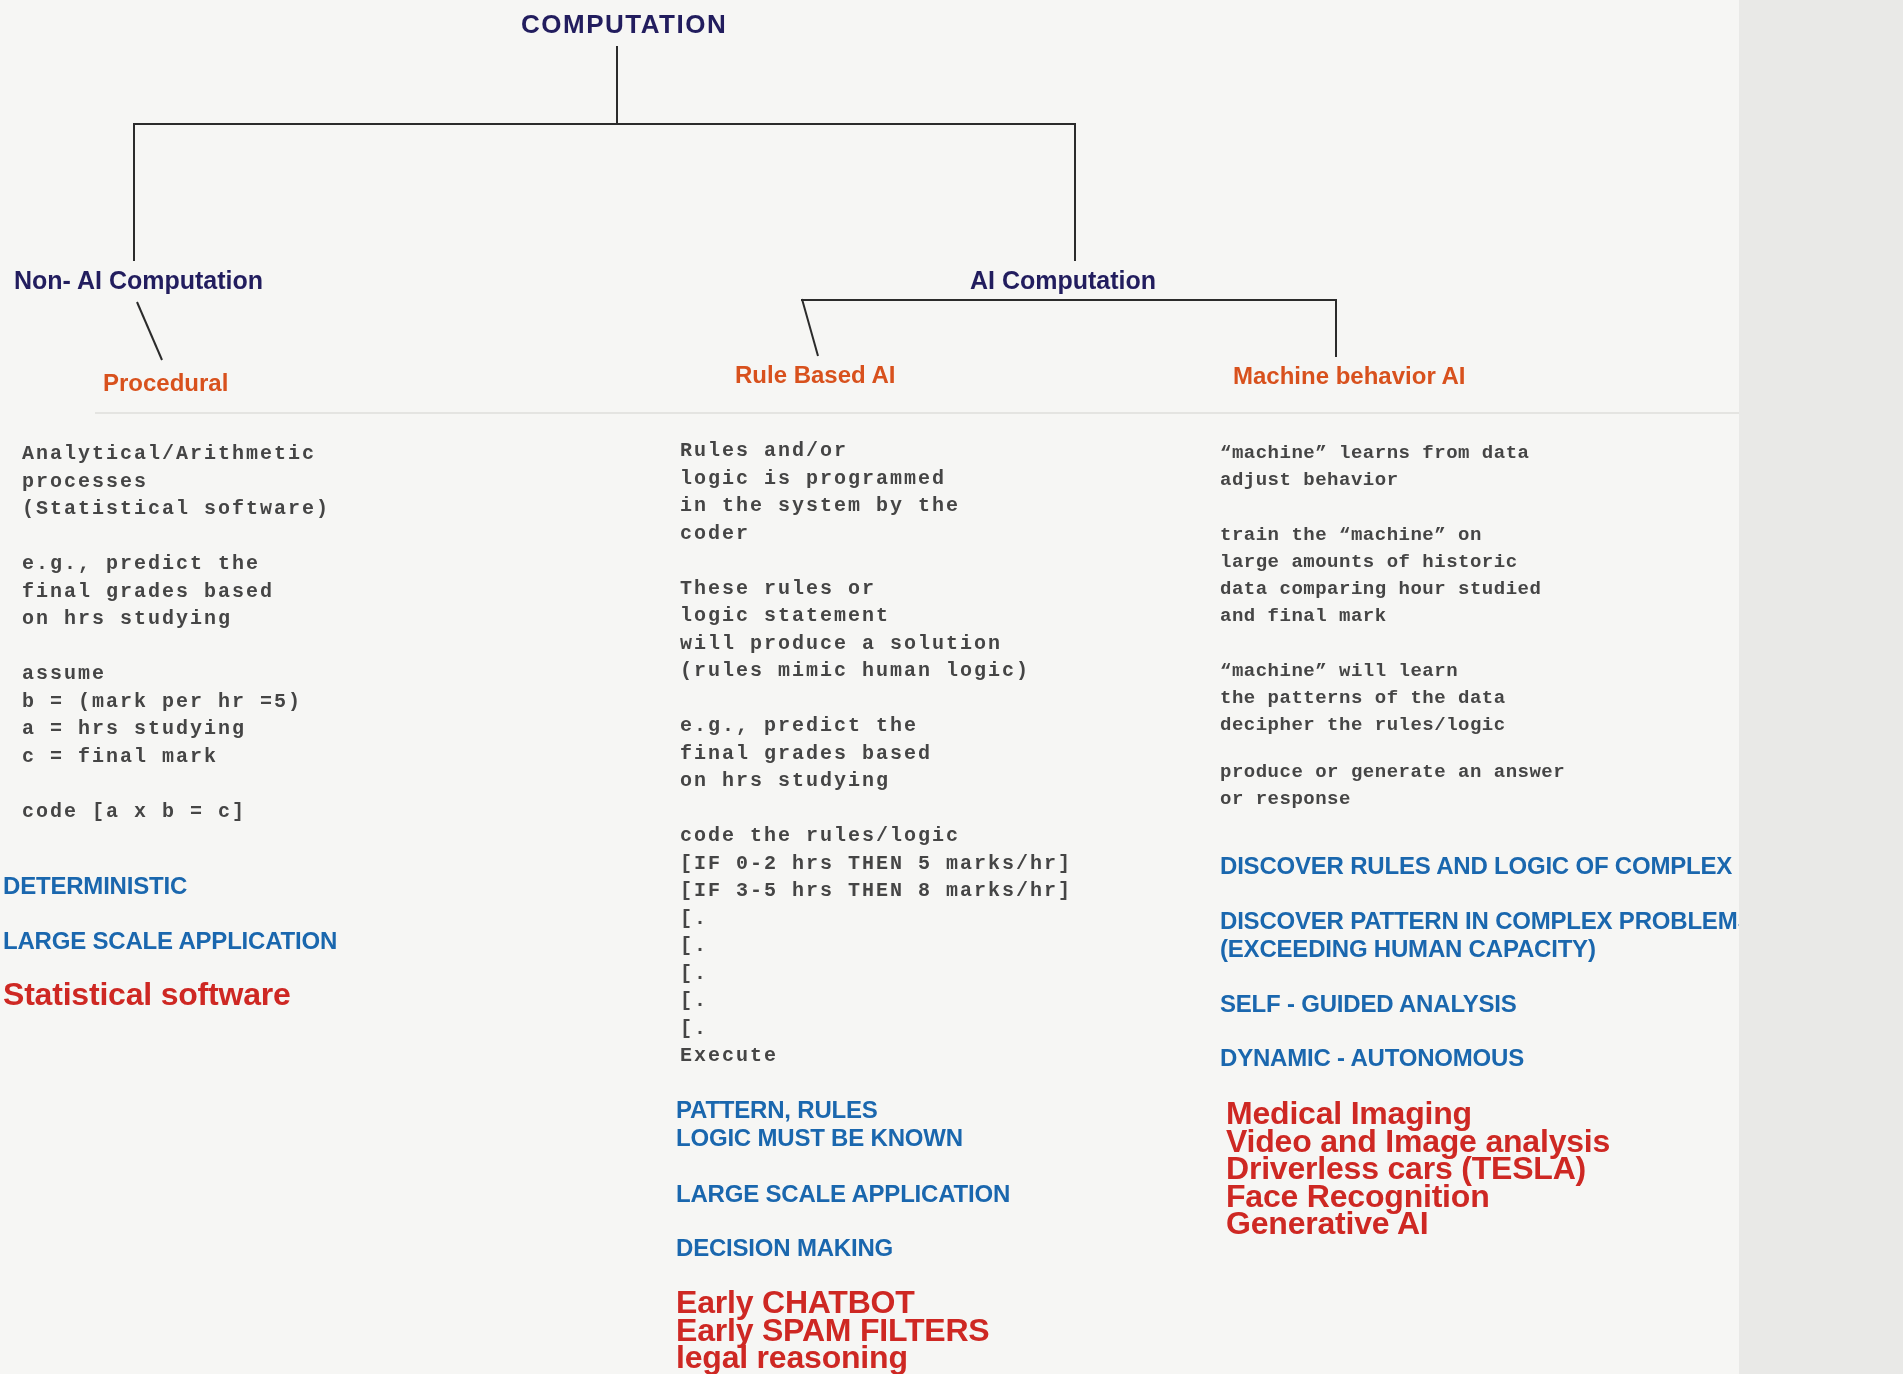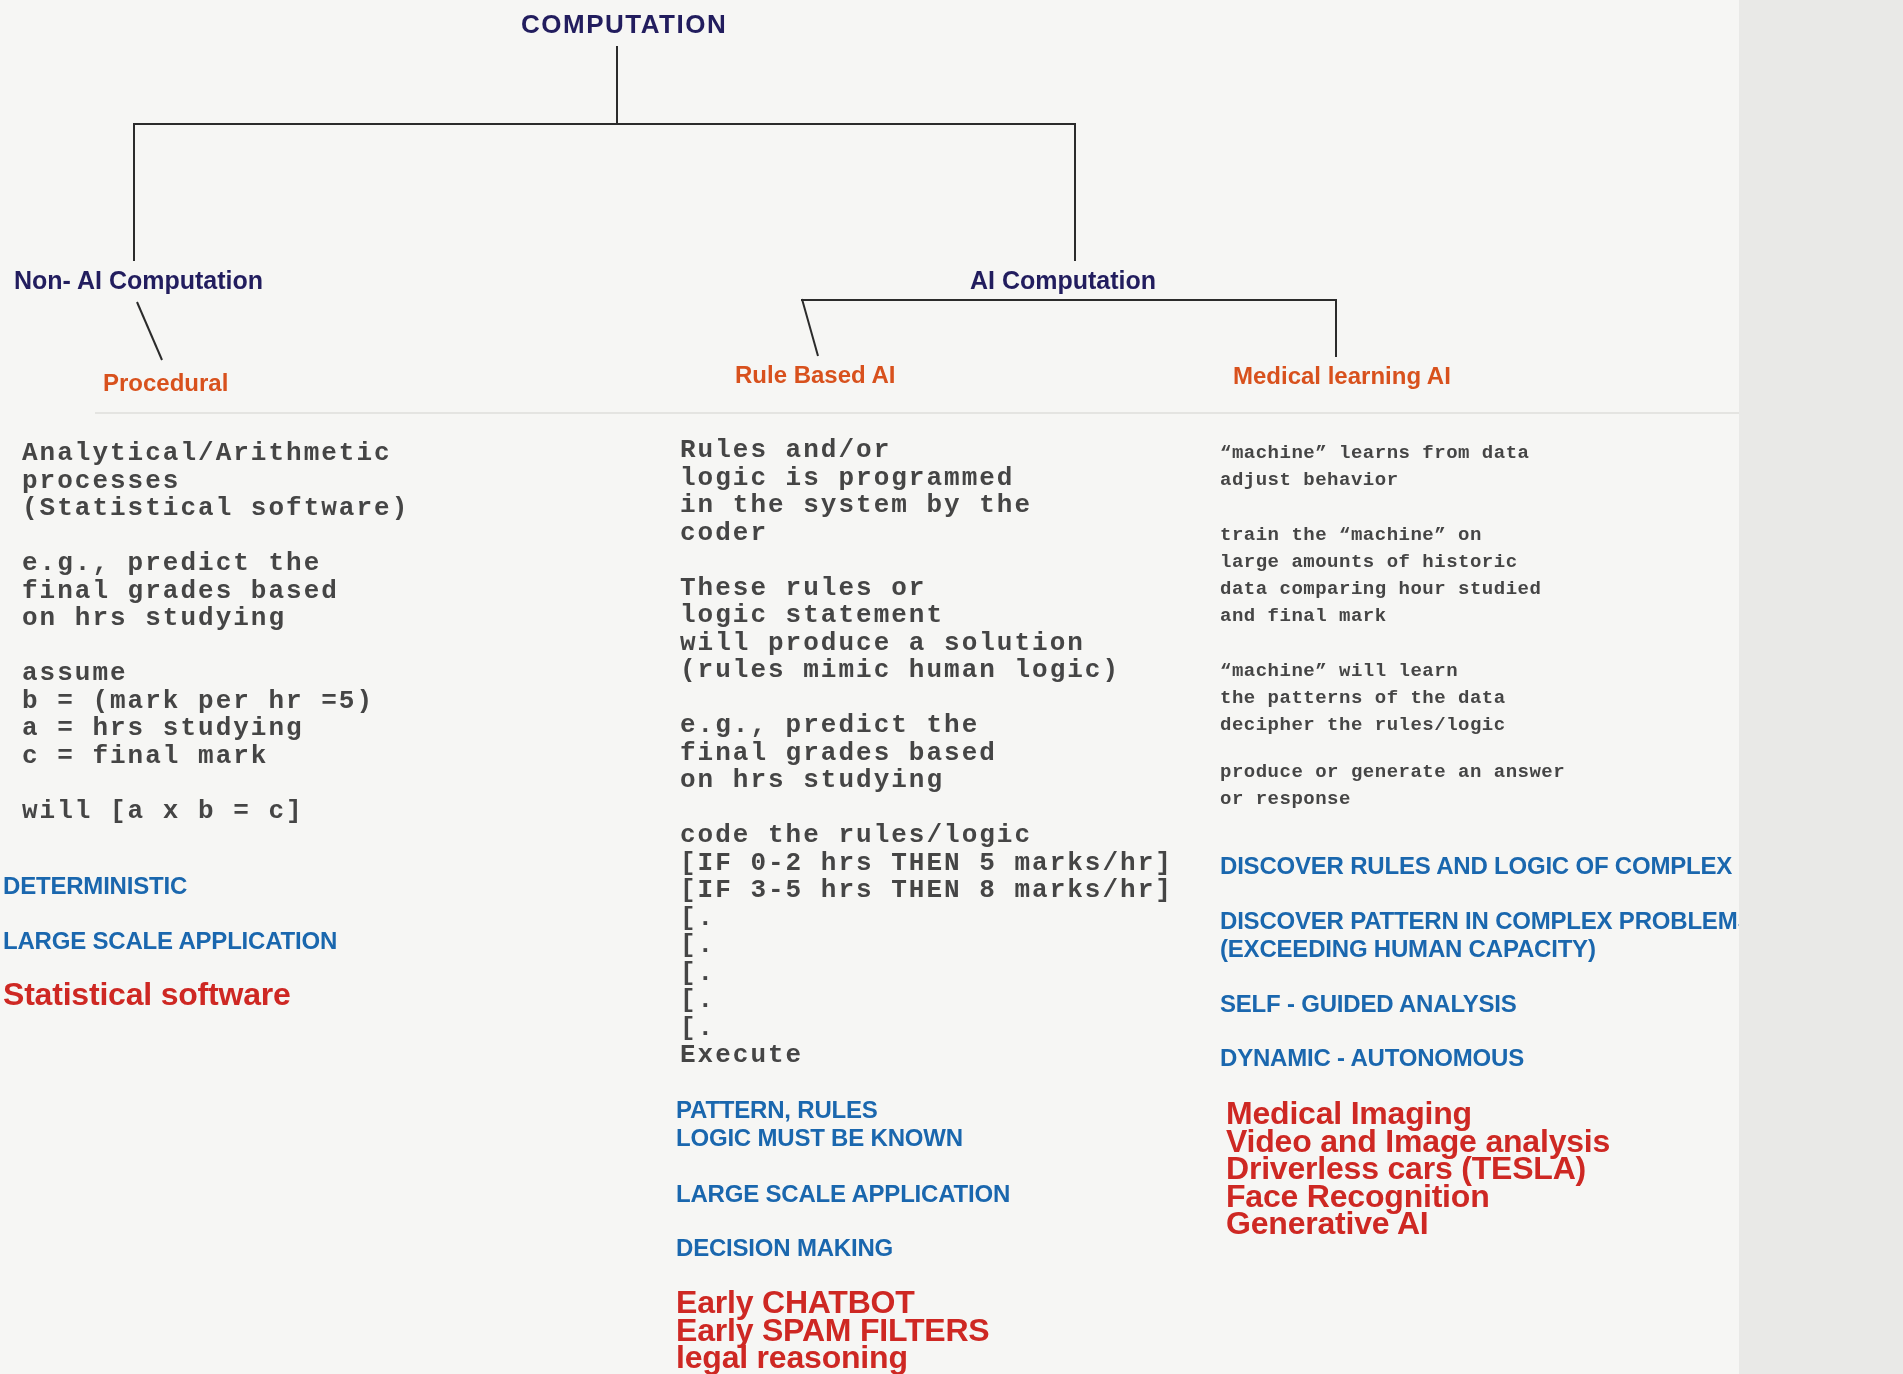--- a/index.html
+++ b/index.html
@@ -12,21 +12,21 @@
     overflow:hidden; font-family:"Liberation Sans", sans-serif;
   }
   .connectors{position:absolute;left:0;top:0;}
   .lbl{position:absolute; font-weight:700; white-space:pre;}
   .navy{color:var(--navy);}
   .orange{color:var(--orange); font-size:24px;}
   .branch-label{font-size:25px;}
   .root-label{font-size:26px; letter-spacing:1.5px;}
   .mono-col{position:absolute; color:var(--mono-text);
     font-family:"Liberation Mono","DejaVu Sans Mono",monospace; font-weight:700;}
-  .mono-lg{font-size:26px; line-height:27.5px; letter-spacing:2px;}
+  .mono-lg{font-size:20px; line-height:27.5px; letter-spacing:2px;}
   .mono-sm{font-size:19px; line-height:27px; letter-spacing:0.5px;}
   .para{white-space:pre; margin:0 0 27.5px 0;}
   .blue-block{position:absolute; color:var(--blue); font-weight:700;
     font-size:24px; line-height:28px; letter-spacing:-0.2px; white-space:pre;}
   .red-block{position:absolute; color:var(--red); font-weight:700;
     font-size:32px; line-height:27.5px; letter-spacing:-0.2px; white-space:pre;}
 </style>
 </head>
 <body>
 
@@ -42,34 +42,34 @@
     <line x1="802" y1="299" x2="818" y2="356" stroke="#2b2b2b" stroke-width="2"></line>
     <line x1="1336" y1="299" x2="1336" y2="357" stroke="#2b2b2b" stroke-width="2"></line>
     <line x1="95" y1="413" x2="1903" y2="413" stroke="#e4e4e1" stroke-width="2"></line>
   </svg>
 
   <div class="lbl navy root-label" style="left:521px;top:9px;">COMPUTATION</div>
   <div class="lbl navy branch-label" style="left:14px;top:266px;">Non- AI Computation</div>
   <div class="lbl navy branch-label" style="left:970px;top:266px;">AI Computation</div>
   <div class="lbl orange" style="left:103px;top:369px;">Procedural</div>
   <div class="lbl orange" style="left:735px;top:361px;">Rule Based AI</div>
-  <div class="lbl orange" style="left:1233px;top:362px;">Medical learning AI</div>
+  <div class="lbl orange" style="left:1233px;top:362px;">Machine behavior AI</div>
 
   <div class="mono-col mono-lg" style="left:22px;top:440px;">
     <div class="para">Analytical/Arithmetic
 processes
 (Statistical software)</div>
     <div class="para">e.g., predict the
 final grades based
 on hrs studying</div>
     <div class="para">assume
 b = (mark per hr =5)
 a = hrs studying
 c = final mark</div>
-    <div class="para">will [a x b = c]</div>
+    <div class="para">code [a x b = c]</div>
   </div>
 
   <div class="mono-col mono-lg" style="left:680px;top:437px;">
     <div class="para">Rules and/or
 logic is programmed
 in the system by the
 coder</div>
     <div class="para">These rules or
 logic statement
 will produce a solution

